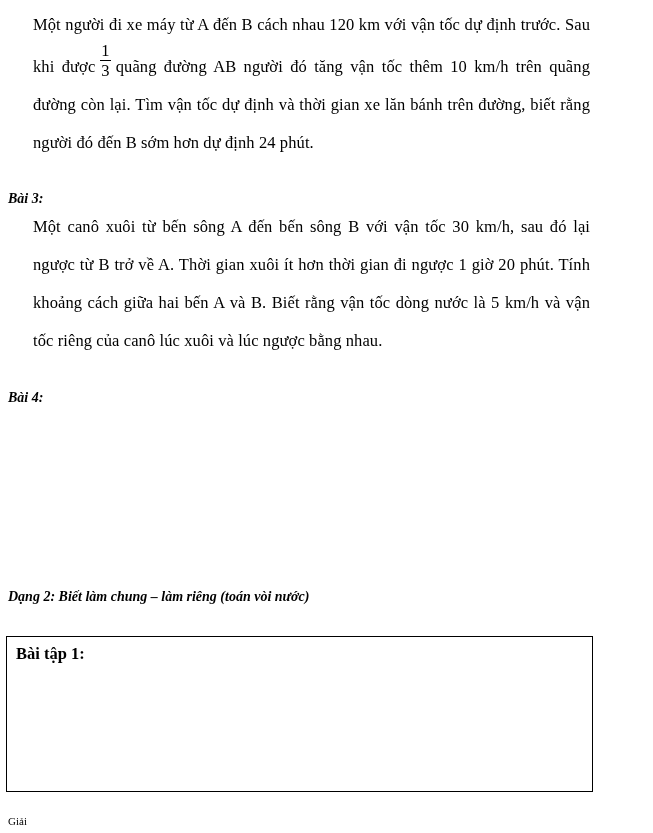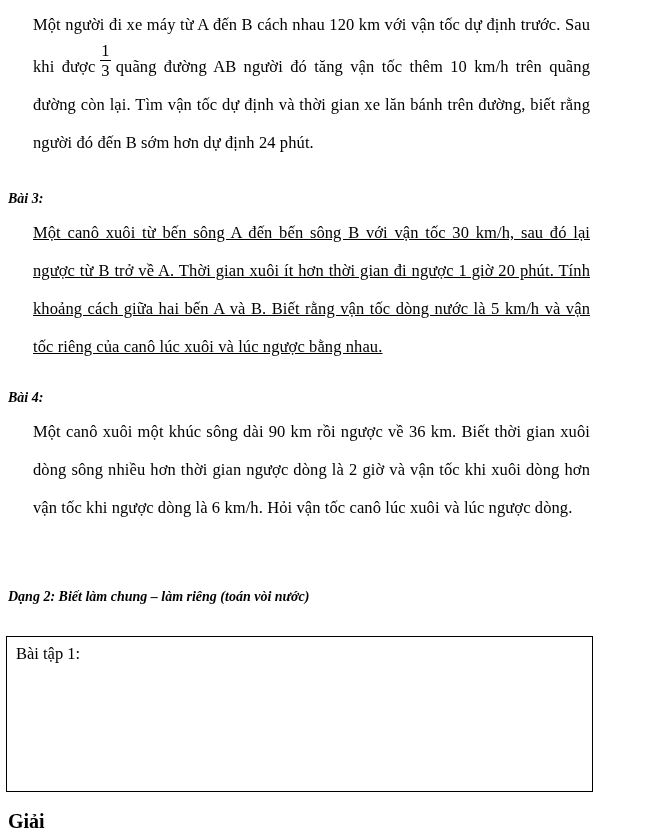--- a/index.html
+++ b/index.html
@@ -45,22 +45,22 @@
     font-size: 14px;
     font-weight: bold;
     font-style: italic;
     line-height: 22px;
     white-space: nowrap;
   }
 
   
   .label-bold {
     position: absolute;
-    font-size: 20px;
-    font-weight: bold;
+    font-size: 11px;
+    font-weight: normal;
     font-style: normal;
     line-height: 22px;
     white-space: nowrap;
   }
 
   
   .frac {
     display: inline-block;
     vertical-align: -0.38em;
     text-align: center;
@@ -96,21 +96,21 @@
     height: 156px;
     border: 1.4px solid #000000;
     box-sizing: border-box;
     background: #ffffff;
   }
   .box-title {
     position: absolute;
     left: 9px;
     top: 6px;
     font-size: 16.5px;
-    font-weight: normal;
+    font-weight: bold;
     line-height: 22px;
     white-space: nowrap;
   }
   .box-body {
     position: absolute;
     left: 9px;
     top: 46px;
     width: 562px;
     font-size: 16.5px;
     line-height: 35px;
@@ -123,25 +123,24 @@
 <body>
 
 <div class="page">
 
   <div class="para" style="top:6px; width:557px;">
     <span>Một người đi xe máy từ A đến B cách nhau 120 km với vận tốc dự định trước. Sau khi được</span><span class="frac"><span class="num">1</span><span class="bar"></span><span class="den">3</span></span><span>quãng đường AB người đó tăng vận tốc thêm 10 km/h trên quãng đường còn lại. Tìm vận tốc dự định và thời gian xe lăn bánh trên đường, biết rằng người đó đến B sớm hơn dự định 24 phút.</span>
   </div>
 
   <div class="heading" style="top:188px;">Bài 3:</div>
 
-  <div class="para last-line-left" style="top:214px; width:557px;text-decoration:underline;">Một canô xuôi từ bến sông A đến bến sông B với vận tốc 30 km/h, sau đó lại ngược từ B trở về A. Thời gian xuôi ít hơn thời gian đi ngược 1 giờ 20 phút. Tính khoảng cách giữa hai bến A và B. Biết rằng vận tốc dòng nước là 5 km/h và vận tốc riêng của canô lúc xuôi và lúc ngược bằng nhau.</div>
+  <div class="para last-line-left" style="top:208px; width:557px;">Một canô xuôi từ bến sông A đến bến sông B với vận tốc 30 km/h, sau đó lại ngược từ B trở về A. Thời gian xuôi ít hơn thời gian đi ngược 1 giờ 20 phút. Tính khoảng cách giữa hai bến A và B. Biết rằng vận tốc dòng nước là 5 km/h và vận tốc riêng của canô lúc xuôi và lúc ngược bằng nhau.</div>
 
   <div class="heading" style="top:387px;text-align:right;">Bài 4:</div>
 
-  <div class="para last-line-left" style="top:413px; width:557px;">Một canô xuôi một khúc sông dài 90 km rồi ngược về 36 km. Biết thời gian xuôi dòng sông nhiều hơn thời gian ngược dòng là 2 giờ và vận tốc khi xuôi dòng hơn vận tốc khi ngược dòng là 6 km/h. Hỏi vận tốc canô lúc xuôi và lúc ngược dòng.</div>
 
   <div class="heading" style="top:586px;">Dạng 2: Biết làm chung – làm riêng (toán vòi nước)</div>
 
   <div class="box">
     <div class="box-title">Bài tập 1:</div>
   </div>
 
   <div class="label-bold" style="left:8px; top:810px;">Giải</div>
 
 </div>

